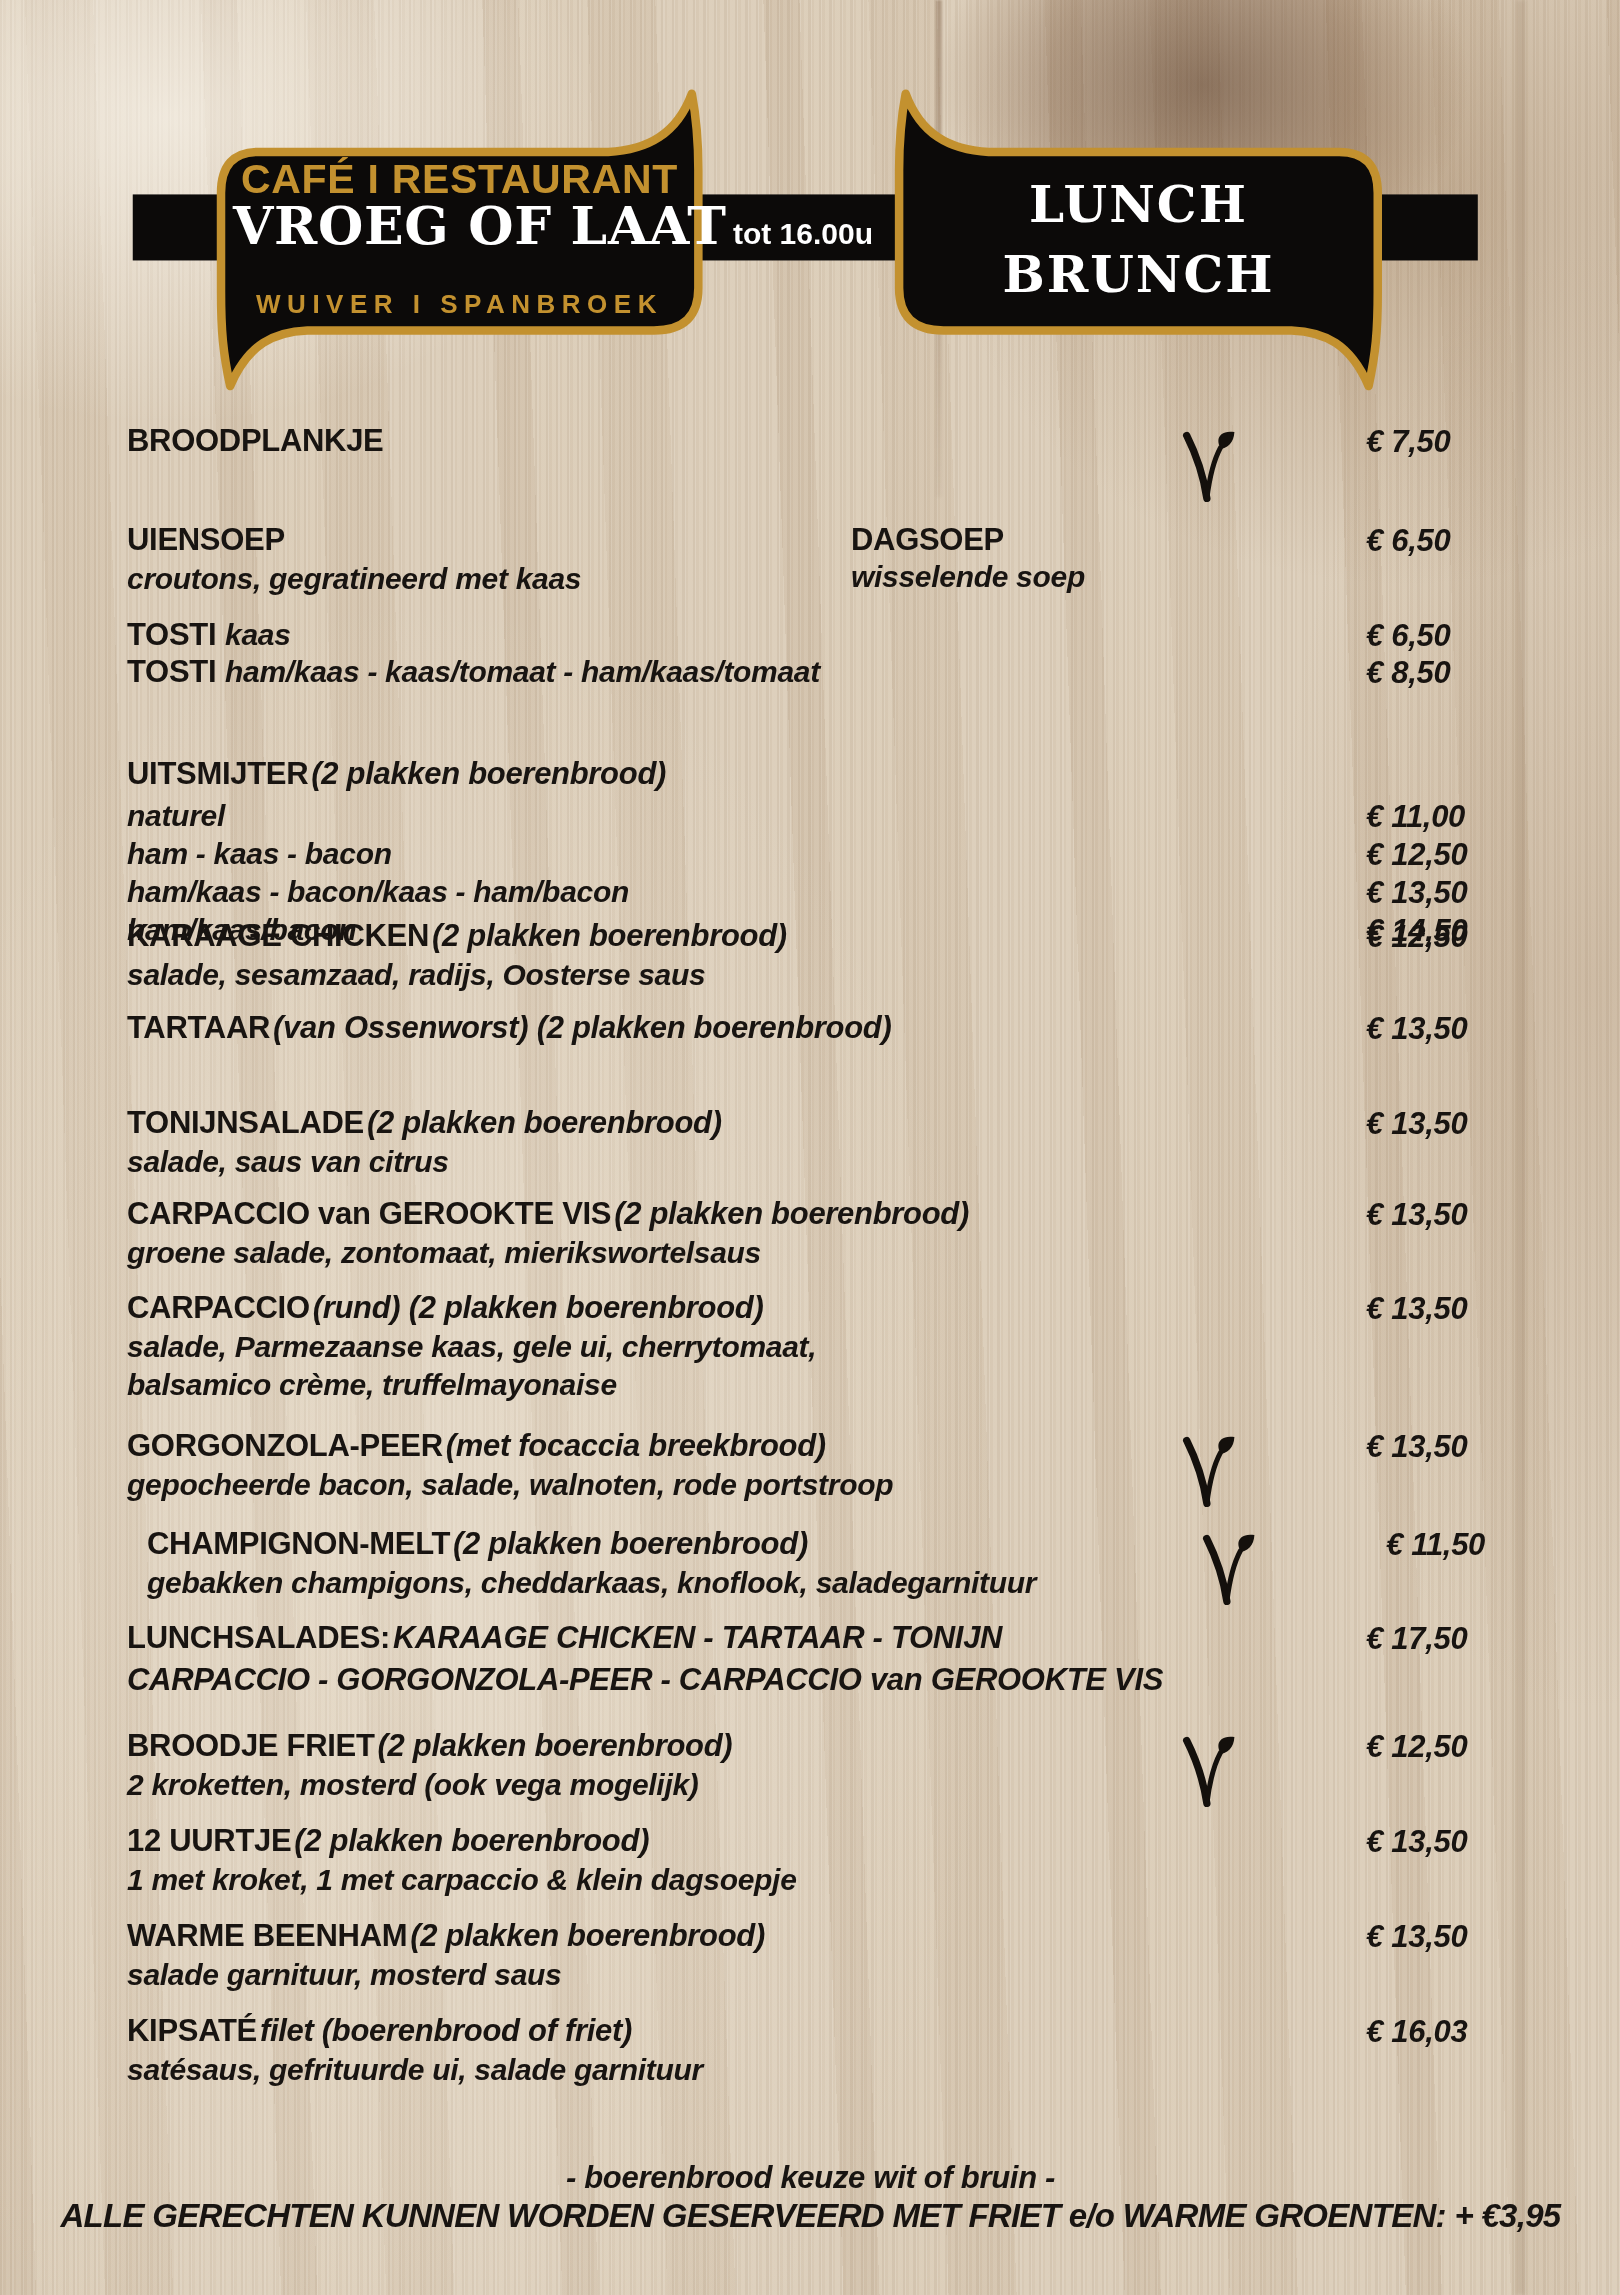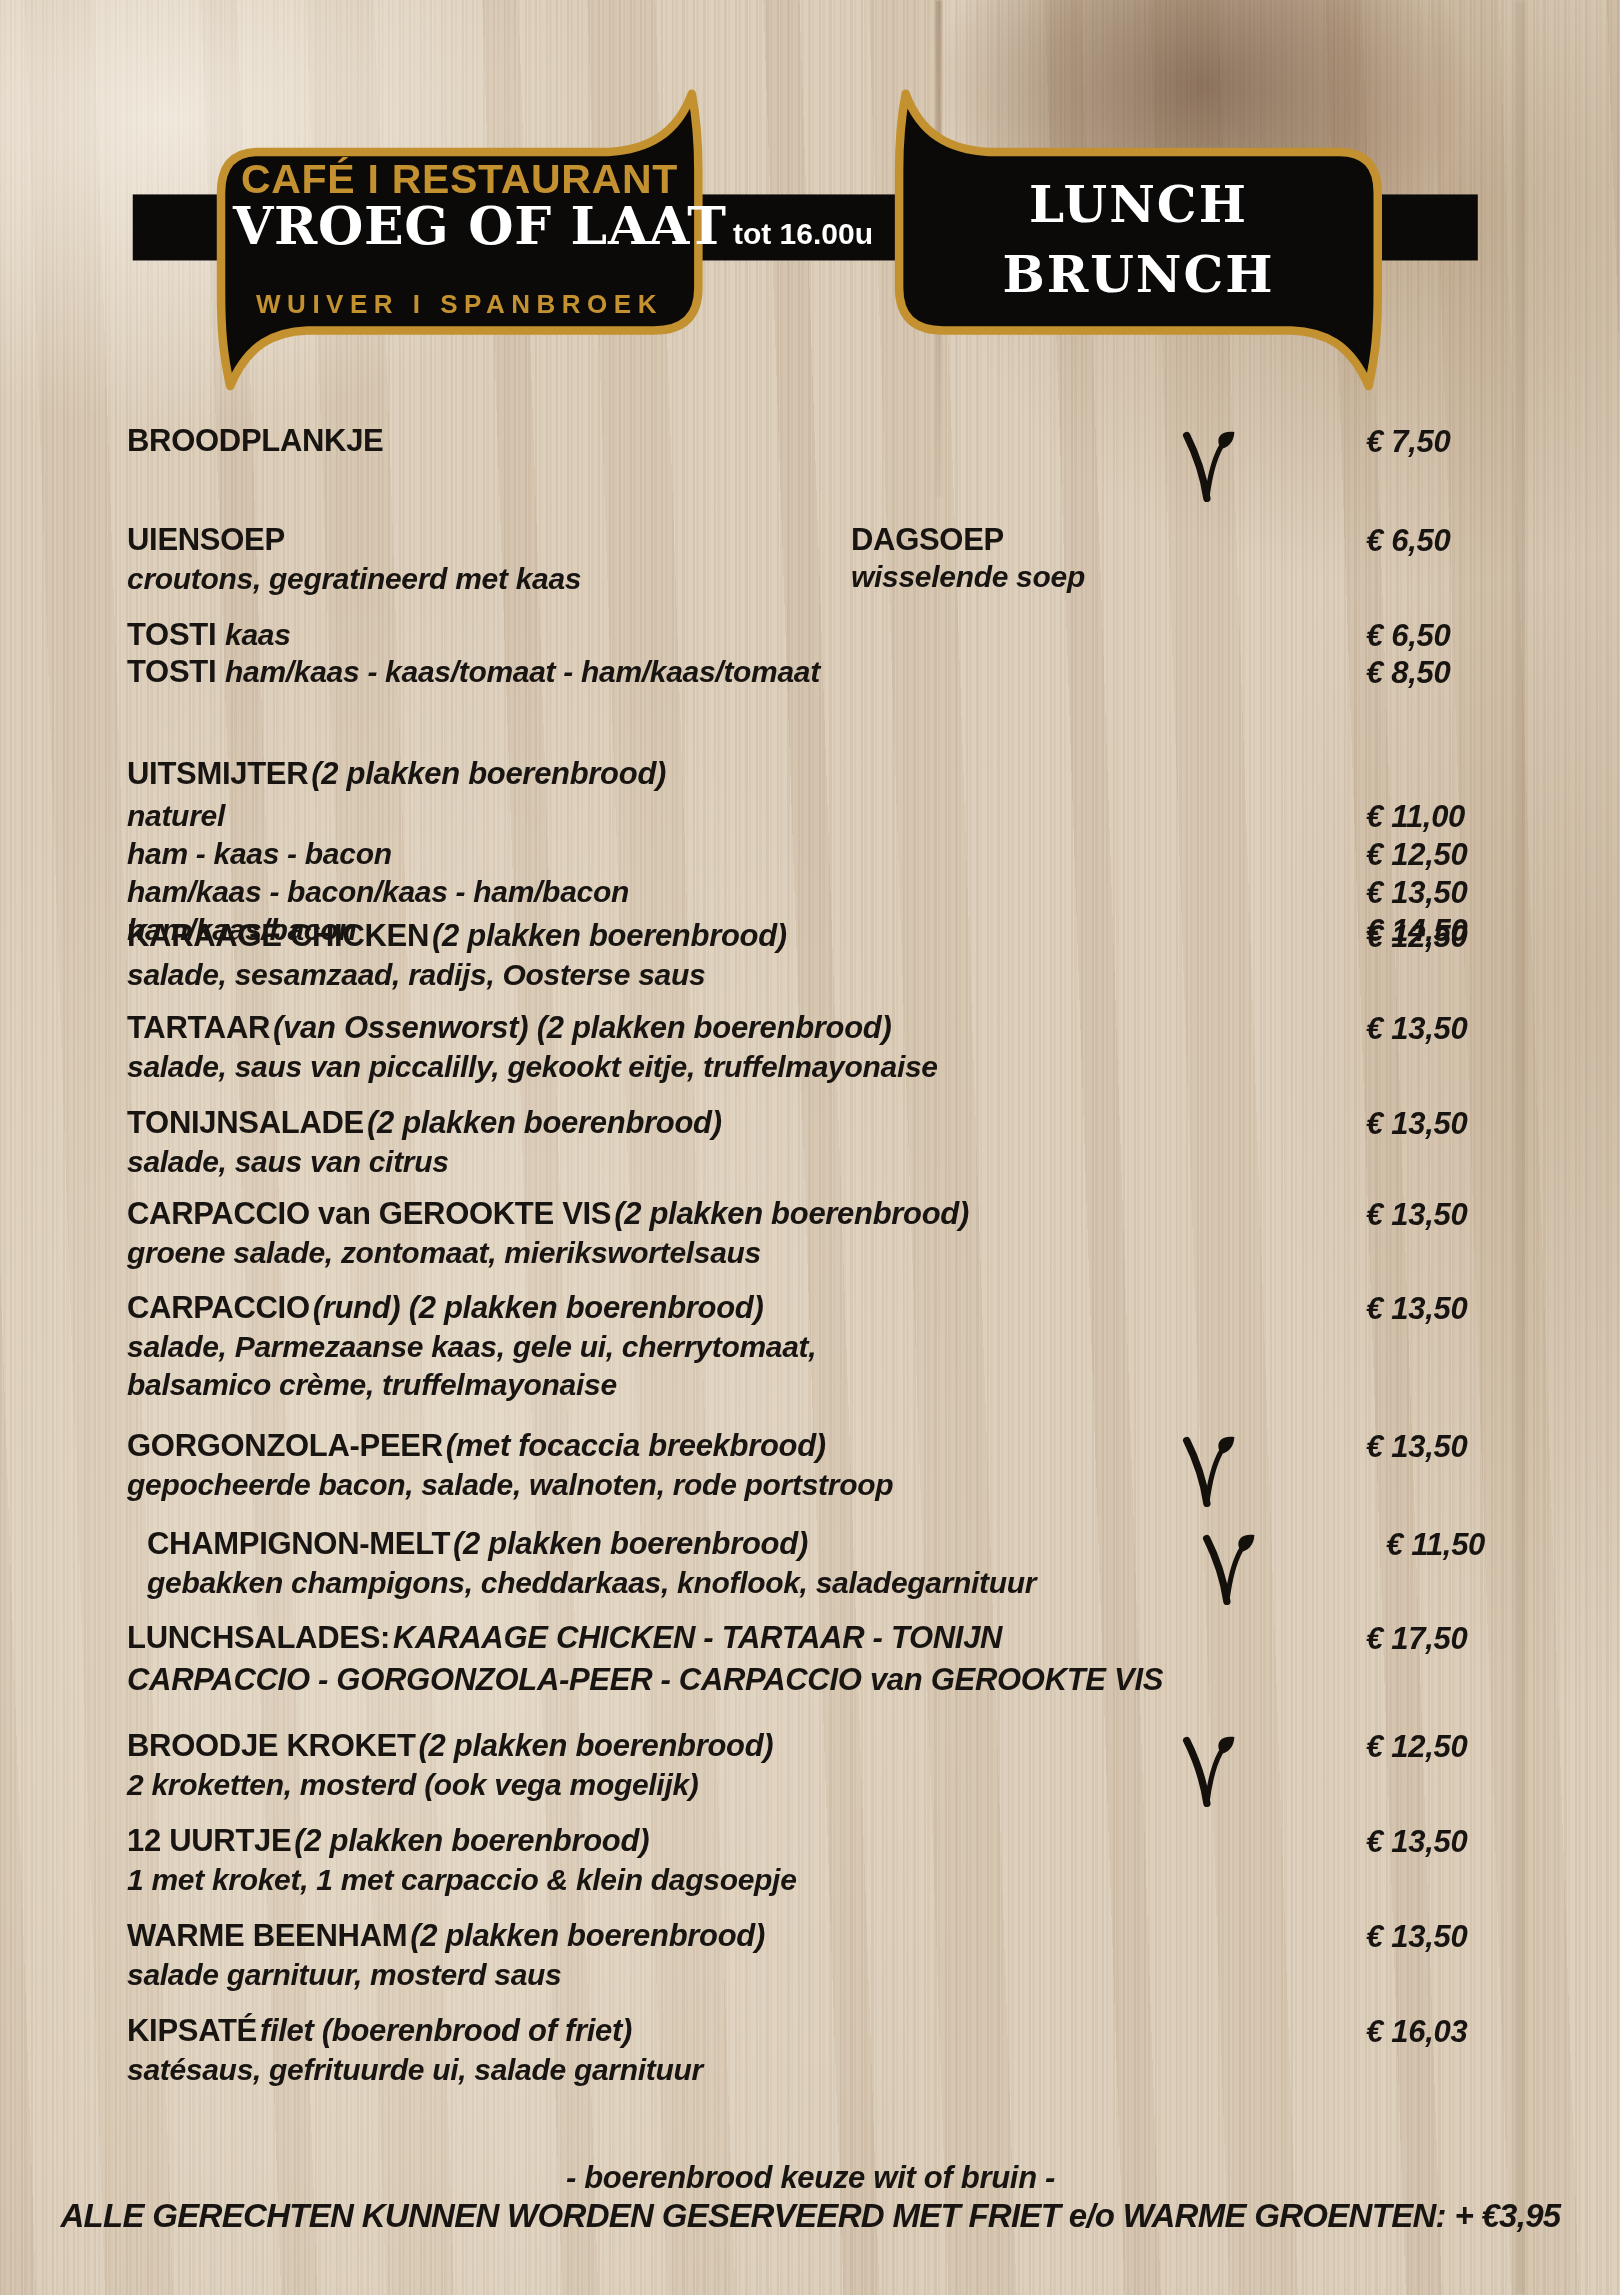--- a/index.html
+++ b/index.html
@@ -103,21 +103,20 @@
         <div class="d" style="position:absolute;left:0;top:156px">ham/kaas/bacon</div>
         <span class="price" style="top:157px">€ 14,50</span>
       </div>
       <div class="row" style="top: 917px;">
         <div><span class="t">KARAAGE CHICKEN</span> <span class="t note">(2 plakken boerenbrood)</span></div>
         <div class="d" style="position:absolute;left:0;top:39px">salade, sesamzaad, radijs, Oosterse saus</div>
         <span class="price" style="top:1.3px">€ 12,50</span>
       </div>
       <div class="row" style="top: 1009px;">
         <div><span class="t">TARTAAR</span> <span class="t note">(van Ossenworst) (2 plakken boerenbrood)</span></div>
-        <div class="d" style="position:absolute;left:0;top:39px">salade, saus van piccalilly, gekookt eitje, truffelmayonaise</div>
         <span class="price" style="top:1.3px">€ 13,50</span>
       </div>
       <div class="row" style="top: 1104px;">
         <div><span class="t">TONIJNSALADE</span> <span class="t note">(2 plakken boerenbrood)</span></div>
         <div class="d" style="position:absolute;left:0;top:39px">salade, saus van citrus</div>
         <span class="price" style="top:1.3px">€ 13,50</span>
       </div>
       <div class="row" style="top: 1195px;">
         <div><span class="t">CARPACCIO van GEROOKTE VIS</span> <span class="t note">(2 plakken boerenbrood)</span></div>
         <div class="d" style="position:absolute;left:0;top:39px">groene salade, zontomaat, mierikswortelsaus</div>
@@ -148,21 +147,21 @@
             <path d="M48 120 C 52 88 58 56 72 30" fill="none" stroke="#14100c" stroke-width="9" stroke-linecap="round"></path>
             <path d="M72 30 C 62 12 74 -2 97 2 C 96 20 86 32 68 33 Z" fill="#14100c"></path>
           </svg></span>
       </div>
       <div class="row" style="top: 1619px;">
         <div><span class="t">LUNCHSALADES:</span> <span class="t note">KARAAGE CHICKEN - TARTAAR - TONIJN</span></div>
         <div class="dcaps" style="position:absolute;left:0;top:41px">CARPACCIO - GORGONZOLA-PEER - CARPACCIO van GEROOKTE VIS</div>
         <span class="price" style="top:1.3px">€ 17,50</span>
       </div>
       <div class="row" style="top: 1727px;">
-        <div><span class="t">BROODJE KROKET</span> <span class="t note">(2 plakken boerenbrood)</span></div>
+        <div><span class="t">BROODJE FRIET</span> <span class="t note">(2 plakken boerenbrood)</span></div>
         <div class="d" style="position:absolute;left:0;top:39px">2 kroketten, mosterd (ook vega mogelijk)</div>
         <span class="price" style="top:1.3px">€ 12,50</span>
         <span class="veg"><svg viewBox="0 0 100 130">
             <path d="M12 8 C 28 40 42 80 48 120" fill="none" stroke="#14100c" stroke-width="13" stroke-linecap="round"></path>
             <path d="M48 120 C 52 88 58 56 72 30" fill="none" stroke="#14100c" stroke-width="9" stroke-linecap="round"></path>
             <path d="M72 30 C 62 12 74 -2 97 2 C 96 20 86 32 68 33 Z" fill="#14100c"></path>
           </svg></span>
       </div>
       <div class="row" style="top: 1822px;">
         <div><span class="t">12 UURTJE</span> <span class="t note">(2 plakken boerenbrood)</span></div>

